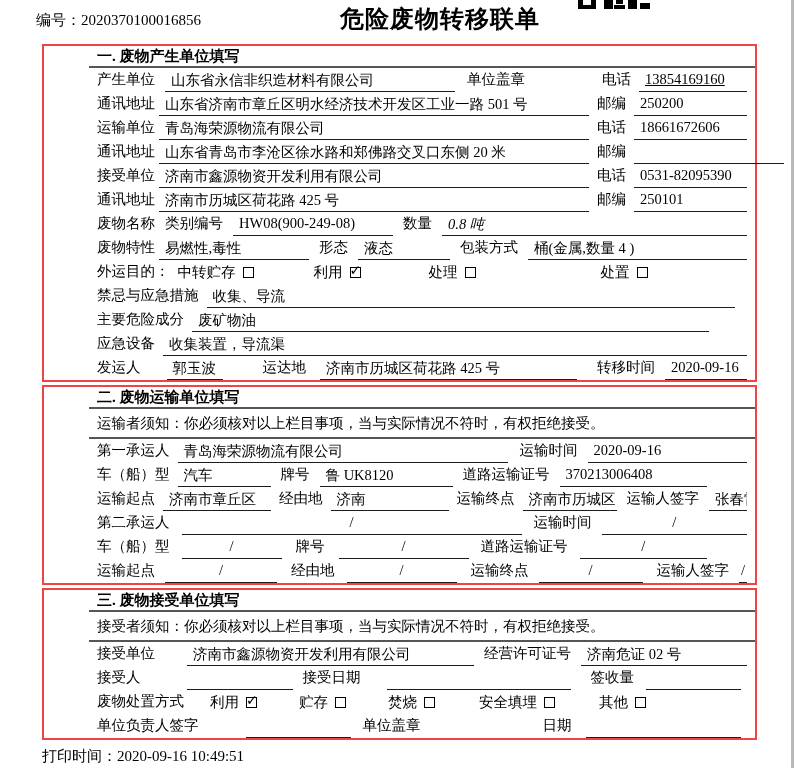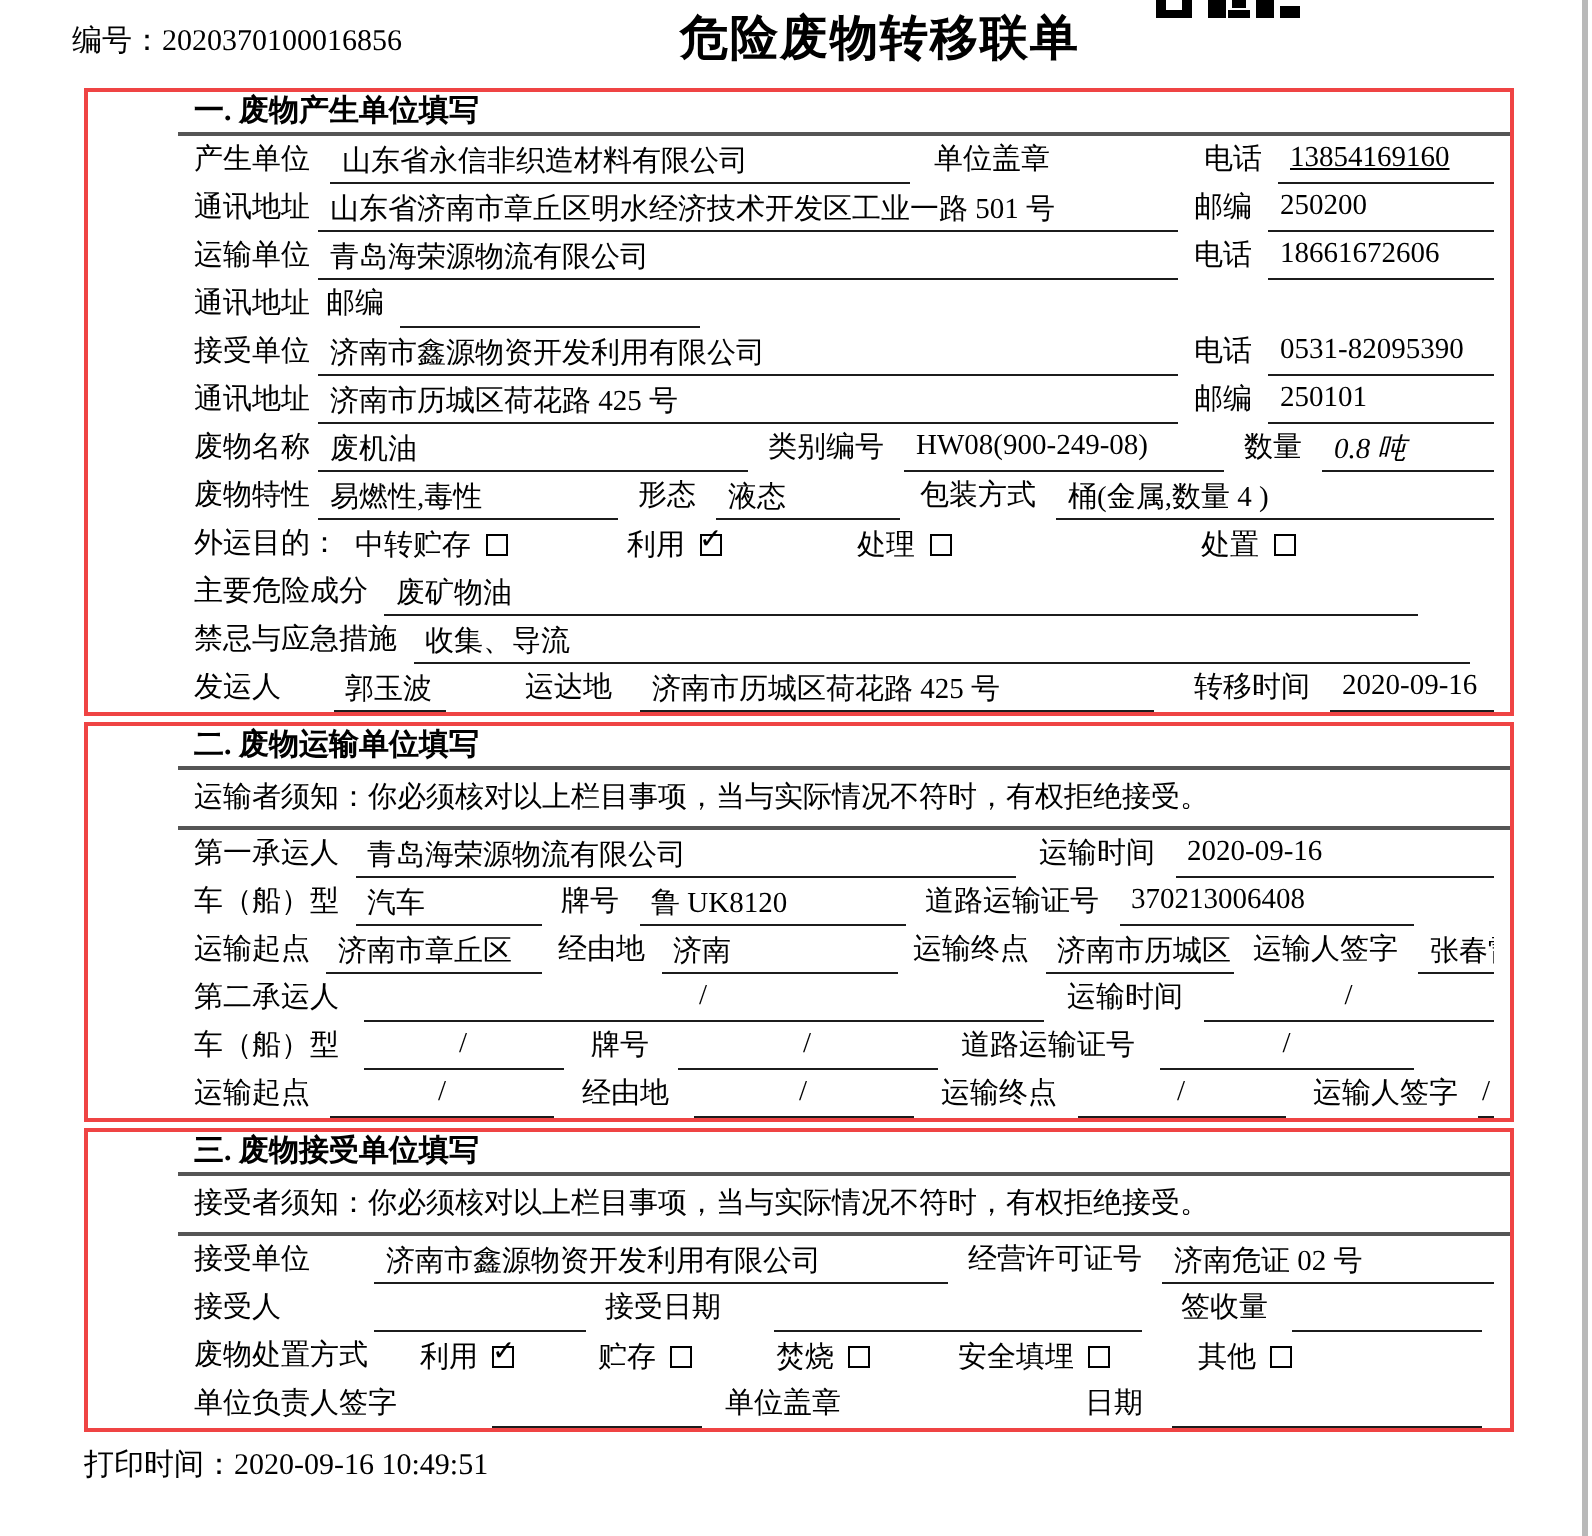--- a/index.html
+++ b/index.html
@@ -84,41 +84,41 @@
 
     <div class="row">
       <span class="lbl">运输单位</span>
       <span class="uf" style="width:430px;margin-left:4px;">青岛海荣源物流有限公司</span>
       <span class="lbl" style="margin-left:8px;">电话</span>
       <span class="uf fill" style="margin-left:8px;">18661672606</span>
     </div>
 
     <div class="row">
       <span class="lbl">通讯地址</span>
+      <span class="uf" style="width:430px;margin-left:4px;">山东省青岛市李沧区徐水路和郑佛路交叉口东侧 20 米</span>
       <span class="lbl" style="margin-left:8px;">邮编</span>
       <span class="uf" style="width:150px;margin-left:8px;"></span>
     </div>
 
     <div class="row">
       <span class="lbl">接受单位</span>
       <span class="uf" style="width:430px;margin-left:4px;">济南市鑫源物资开发利用有限公司</span>
       <span class="lbl" style="margin-left:8px;">电话</span>
       <span class="uf fill" style="margin-left:8px;">0531-82095390</span>
     </div>
 
     <div class="row">
       <span class="lbl">通讯地址</span>
       <span class="uf" style="width:430px;margin-left:4px;">济南市历城区荷花路 425 号</span>
       <span class="lbl" style="margin-left:8px;">邮编</span>
       <span class="uf fill" style="margin-left:8px;">250101</span>
     </div>
 
     <div class="row">
       <span class="lbl">废物名称</span>
-      <span class="uf" style="width:215px;margin-left:4px;">废机油</span>
       <span class="lbl" style="margin-left:10px;">类别编号</span>
       <span class="uf" style="width:160px;margin-left:10px;">HW08(900-249-08)</span>
       <span class="lbl" style="margin-left:10px;">数量</span>
       <span class="uf fill" style="margin-left:10px;font-style:italic;">0.8 吨</span>
     </div>
 
     <div class="row">
       <span class="lbl">废物特性</span>
       <span class="uf" style="width:150px;margin-left:4px;">易燃性,毒性</span>
       <span class="lbl" style="margin-left:10px;">形态</span>
@@ -141,29 +141,33 @@
         <span>处理</span>
         <span class="cb"></span>
       </span>
       <span class="optgrp" style="margin-left:125px;">
         <span>处置</span>
         <span class="cb"></span>
       </span>
     </div>
 
     <div class="row">
+      <span class="lbl">禁忌与应急措施</span>
+      <span class="uf fill" style="margin-left:8px;margin-right:12px;">收集、导流</span>
+    </div>
+
+    <div class="row">
       <span class="lbl">主要危险成分</span>
       <span class="uf fill" style="margin-left:8px;margin-right:38px;">废矿物油</span>
     </div>
 
     <div class="row">
-      <span class="lbl">禁忌与应急措施</span>
-      <span class="uf fill" style="margin-left:8px;margin-right:12px;">收集、导流</span>
-    </div>
-
+      <span class="lbl">应急设备</span>
+      <span class="uf fill" style="margin-left:8px;">收集装置，导流渠</span>
+    </div>
 
     <div class="row">
       <span class="lbl">发运人</span>
       <span class="uf" style="width:56px;margin-left:26px;">郭玉波</span>
       <span class="lbl" style="margin-left:40px;">运达地</span>
       <span class="uf" style="width:257px;margin-left:14px;">济南市历城区荷花路 425 号</span>
       <span class="lbl" style="margin-left:20px;">转移时间</span>
       <span class="uf fill" style="margin-left:10px;">2020-09-16</span>
     </div>
   </div>

